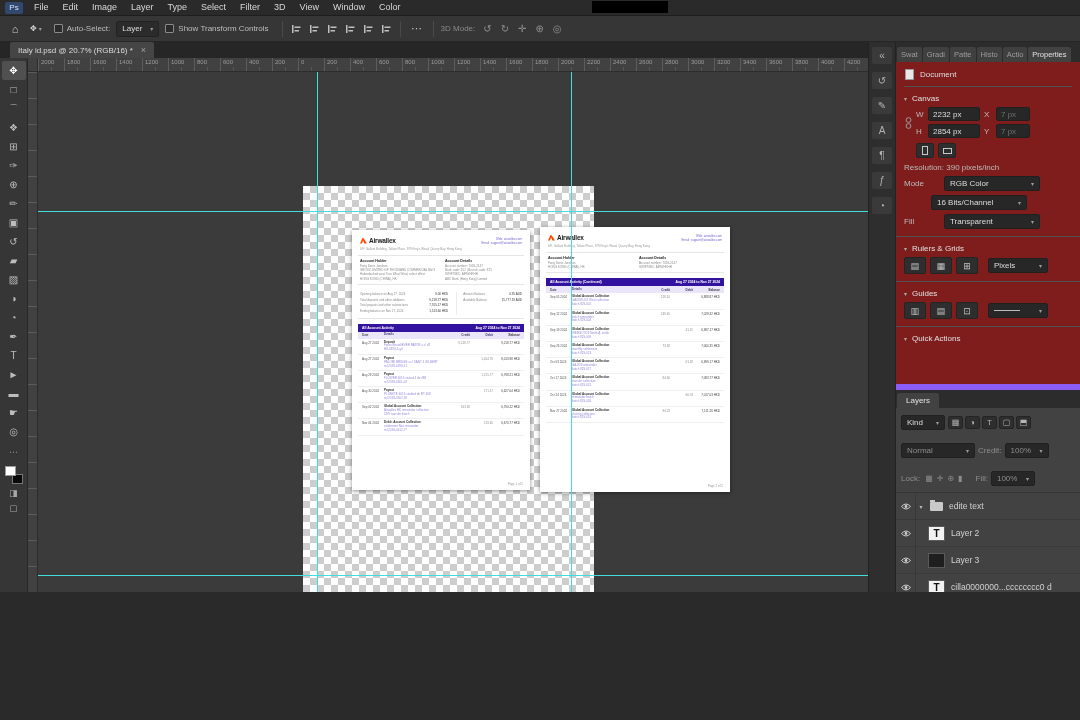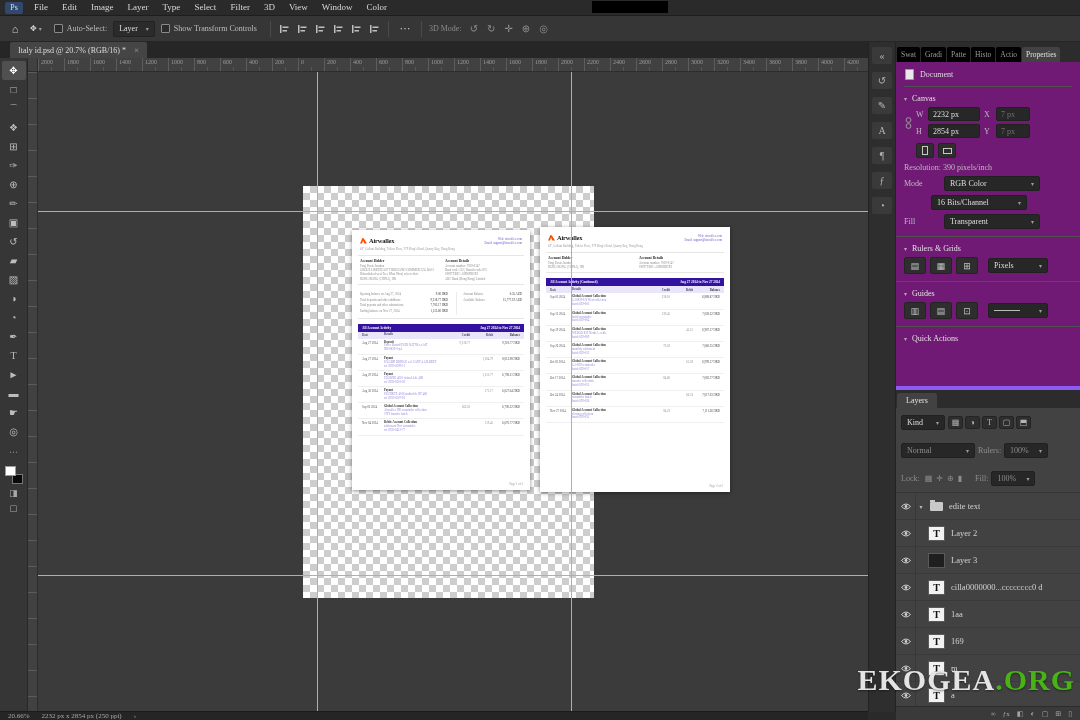--- a/index.html
+++ b/index.html
@@ -1,17 +1,17 @@
 <!DOCTYPE html>
 <html><head>
 <meta charset="utf-8">
 <style>
 *{margin:0;padding:0;box-sizing:border-box}
 html,body{width:1080px;height:720px;overflow:hidden;background:#2a2a2a}
-#app{position:relative;width:1080px;height:720px;font-family:Liberation Serif, serif;color:#cccccc;overflow:hidden}
+#app{position:relative;width:1080px;height:592px;font-family:Liberation Sans, sans-serif;color:#cccccc;overflow:hidden}
 
 
 .menubar{position:absolute;left:0;top:0;width:1080px;height:16px;background:#2a2a2a;border-bottom:1px solid #1e1e1e;display:flex;align-items:center;font-size:9px;color:#d8d8d8;z-index:20}
 .ps-logo{width:18px;height:12px;margin:0 4px 0 5px;background:#30486e;color:#cfe0ff;font-size:8px;display:flex;align-items:center;justify-content:center;border-radius:2px}
 .menu-items{display:flex}
 .menu-item{padding:0 7px;line-height:15px;cursor:default}
 .redacted{position:absolute;left:592px;top:1px;width:76px;height:12px;background:#000}
 
 
 .optionsbar{position:absolute;left:0;top:16px;width:1080px;height:26px;background:#363636;border-bottom:1px solid #262626;display:flex;align-items:center;font-size:8px;color:#bdbdbd;z-index:20;padding-left:6px}
@@ -85,23 +85,23 @@
 .c-bal{flex:0 0 27px;text-align:right;color:#444}
 .page-num{position:absolute;right:7px;bottom:4px;font-size:3px;color:#999}
 
 
 .rightdock{position:absolute;left:868px;top:42px;width:28px;height:670px;background:#2e2e2e;border-left:1px solid #222;border-right:1px solid #222;display:flex;flex-direction:column;align-items:center;padding-top:5px;gap:8px;z-index:15}
 .dock-icon{width:20px;height:17px;display:flex;align-items:center;justify-content:center;color:#b2b2b2;font-size:10px;background:#3a3a3a;border-radius:2px}
 
 
 .rightpanels{position:absolute;left:896px;top:42px;width:184px;height:678px;background:#383838;display:flex;flex-direction:column;font-size:8px;z-index:15}
 .paneltabs{height:20px;background:#2c2c2c;display:flex;align-items:flex-end;gap:1px;padding:0 1px;flex:0 0 20px}
-.ptab{padding:3px 4px;font-size:7.5px;color:#9c9c9c;background:#000000;border-radius:2px 2px 0 0;white-space:nowrap}
+.ptab{padding:3px 4px;font-size:7.5px;color:#9c9c9c;background:#404040;border-radius:2px 2px 0 0;white-space:nowrap}
 .ptab[data-active="true"]{background:#424242;color:#e2e2e2}
-.props{flex:0 0 328px;background:#701a75;padding:3px 8px;overflow:hidden;border-bottom:4px solid #8b5cf6}
+.props{flex:0 0 328px;background:#7f1d1d;padding:3px 8px;overflow:hidden;border-bottom:6px solid #8b5cf6}
 .prop-doc{display:flex;align-items:center;gap:6px;padding:4px 1px 6px;border-bottom:1px solid #515151;color:#ddd}
 .doc-icon{width:9px;height:11px;background:#e8e8e8;border:1px solid #9a9a9a}
 .sec-title{display:flex;align-items:center;gap:5px;color:#e0e0e0;margin:7px 0 4px}
 .chev{font-size:6px;color:#aaa}
 .dims{display:flex;gap:4px;align-items:center;margin:2px 0}
 .link-col{width:8px;display:flex;flex-direction:column;align-items:center;color:#999}
 .dim-grid{flex:1;display:flex;flex-direction:column;gap:3px}
 .dim-row{display:flex;align-items:center;gap:4px}
 .dim-label{width:8px;color:#bbb}
 .field{background:#272727;border:1px solid #202020;height:14px;display:flex;align-items:center;padding:0 4px;color:#ddd;border-radius:2px;width:52px}
@@ -851,21 +851,21 @@
             <span class="filter-ic">T</span>
             <span class="filter-ic">▢</span>
             <span class="filter-ic">⬒</span>
           </div>
       </div>
       <div class="lrow">
         <div class="select sel-w74 dimtext">
           <span>Normal</span>
           <span class="caret">▾</span>
         </div>
-        <span class="dimtext">Rulers:</span>
+        <span class="dimtext">Credit:</span>
         <div class="select sel-w44 dimtext">
           <span>100%</span>
           <span class="caret">▾</span>
         </div>
       </div>
       <div class="lrow">
         <span class="dimtext">Lock:</span>
         <div style="display:flex">
 
         <span class="lock-ic">▦</span>

